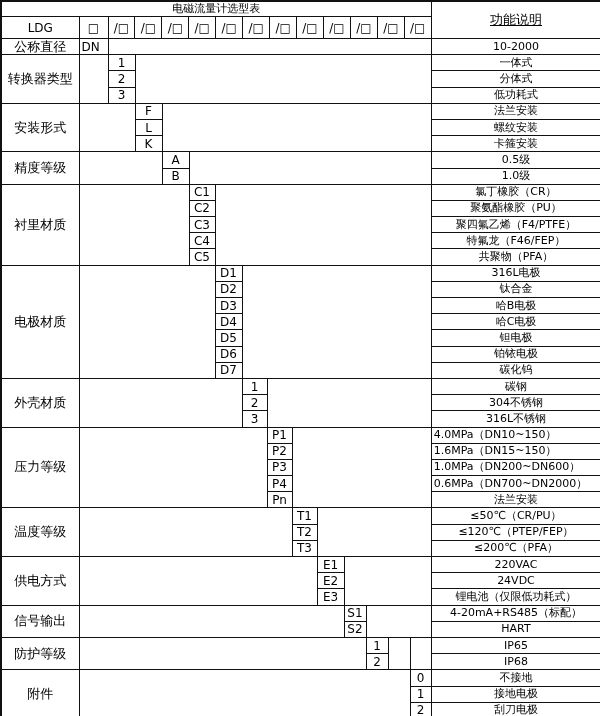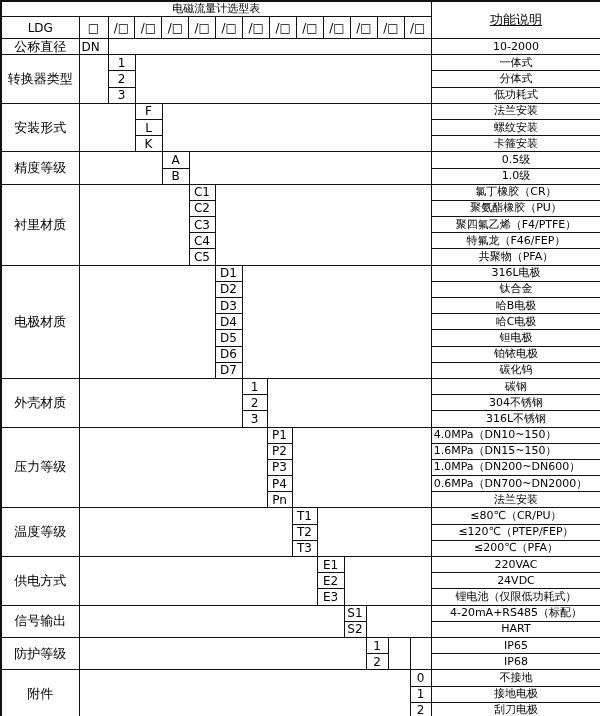--- a/index.html
+++ b/index.html
@@ -220,21 +220,21 @@
 <tr>
   <td class="code">Pn</td>
   <td class="desc">法兰安装</td>
 </tr>
 
 <tr>
   <td class="lab" rowspan="3">温度等级</td>
   <td class="fill" colspan="8" rowspan="3"></td>
   <td class="code">T1</td>
   <td class="fill" colspan="5" rowspan="3"></td>
-  <td class="desc">≤80℃（CR/PU）</td>
+  <td class="desc">≤50℃（CR/PU）</td>
 </tr>
 <tr>
   <td class="code">T2</td>
   <td class="desc">≤120℃（PTEP/FEP）</td>
 </tr>
 <tr>
   <td class="code">T3</td>
   <td class="desc">≤200℃（PFA）</td>
 </tr>
 

